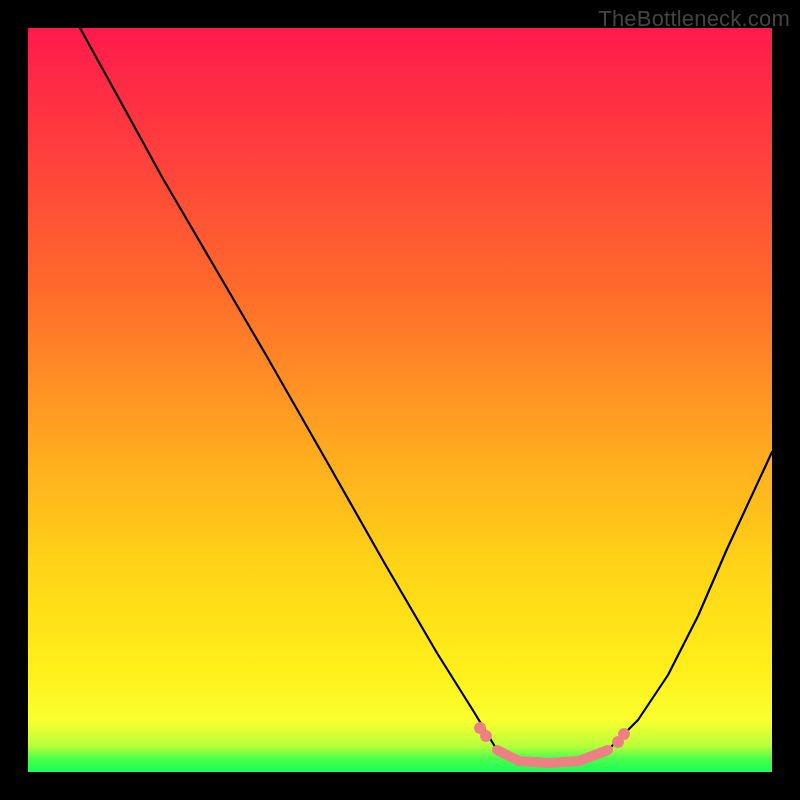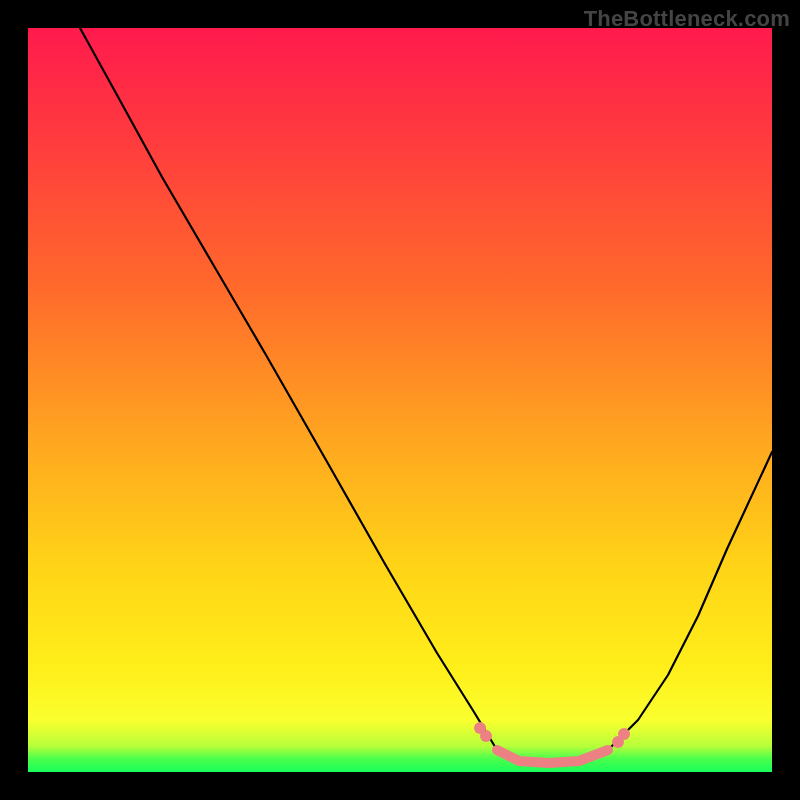--- a/index.html
+++ b/index.html
@@ -16,21 +16,21 @@
     width: 800px;
     height: 800px;
     background: #000;
   }
   .watermark {
     position: absolute;
     top: 6px;
     right: 10px;
     color: #444;
     font-size: 22px;
-    font-weight: 700;
+    font-weight: 400;
     letter-spacing: 0.2px;
     z-index: 5;
   }
   .plot-area {
     position: absolute;
     left: 28px;
     top: 28px;
     width: 744px;
     height: 744px;
     overflow: hidden;

